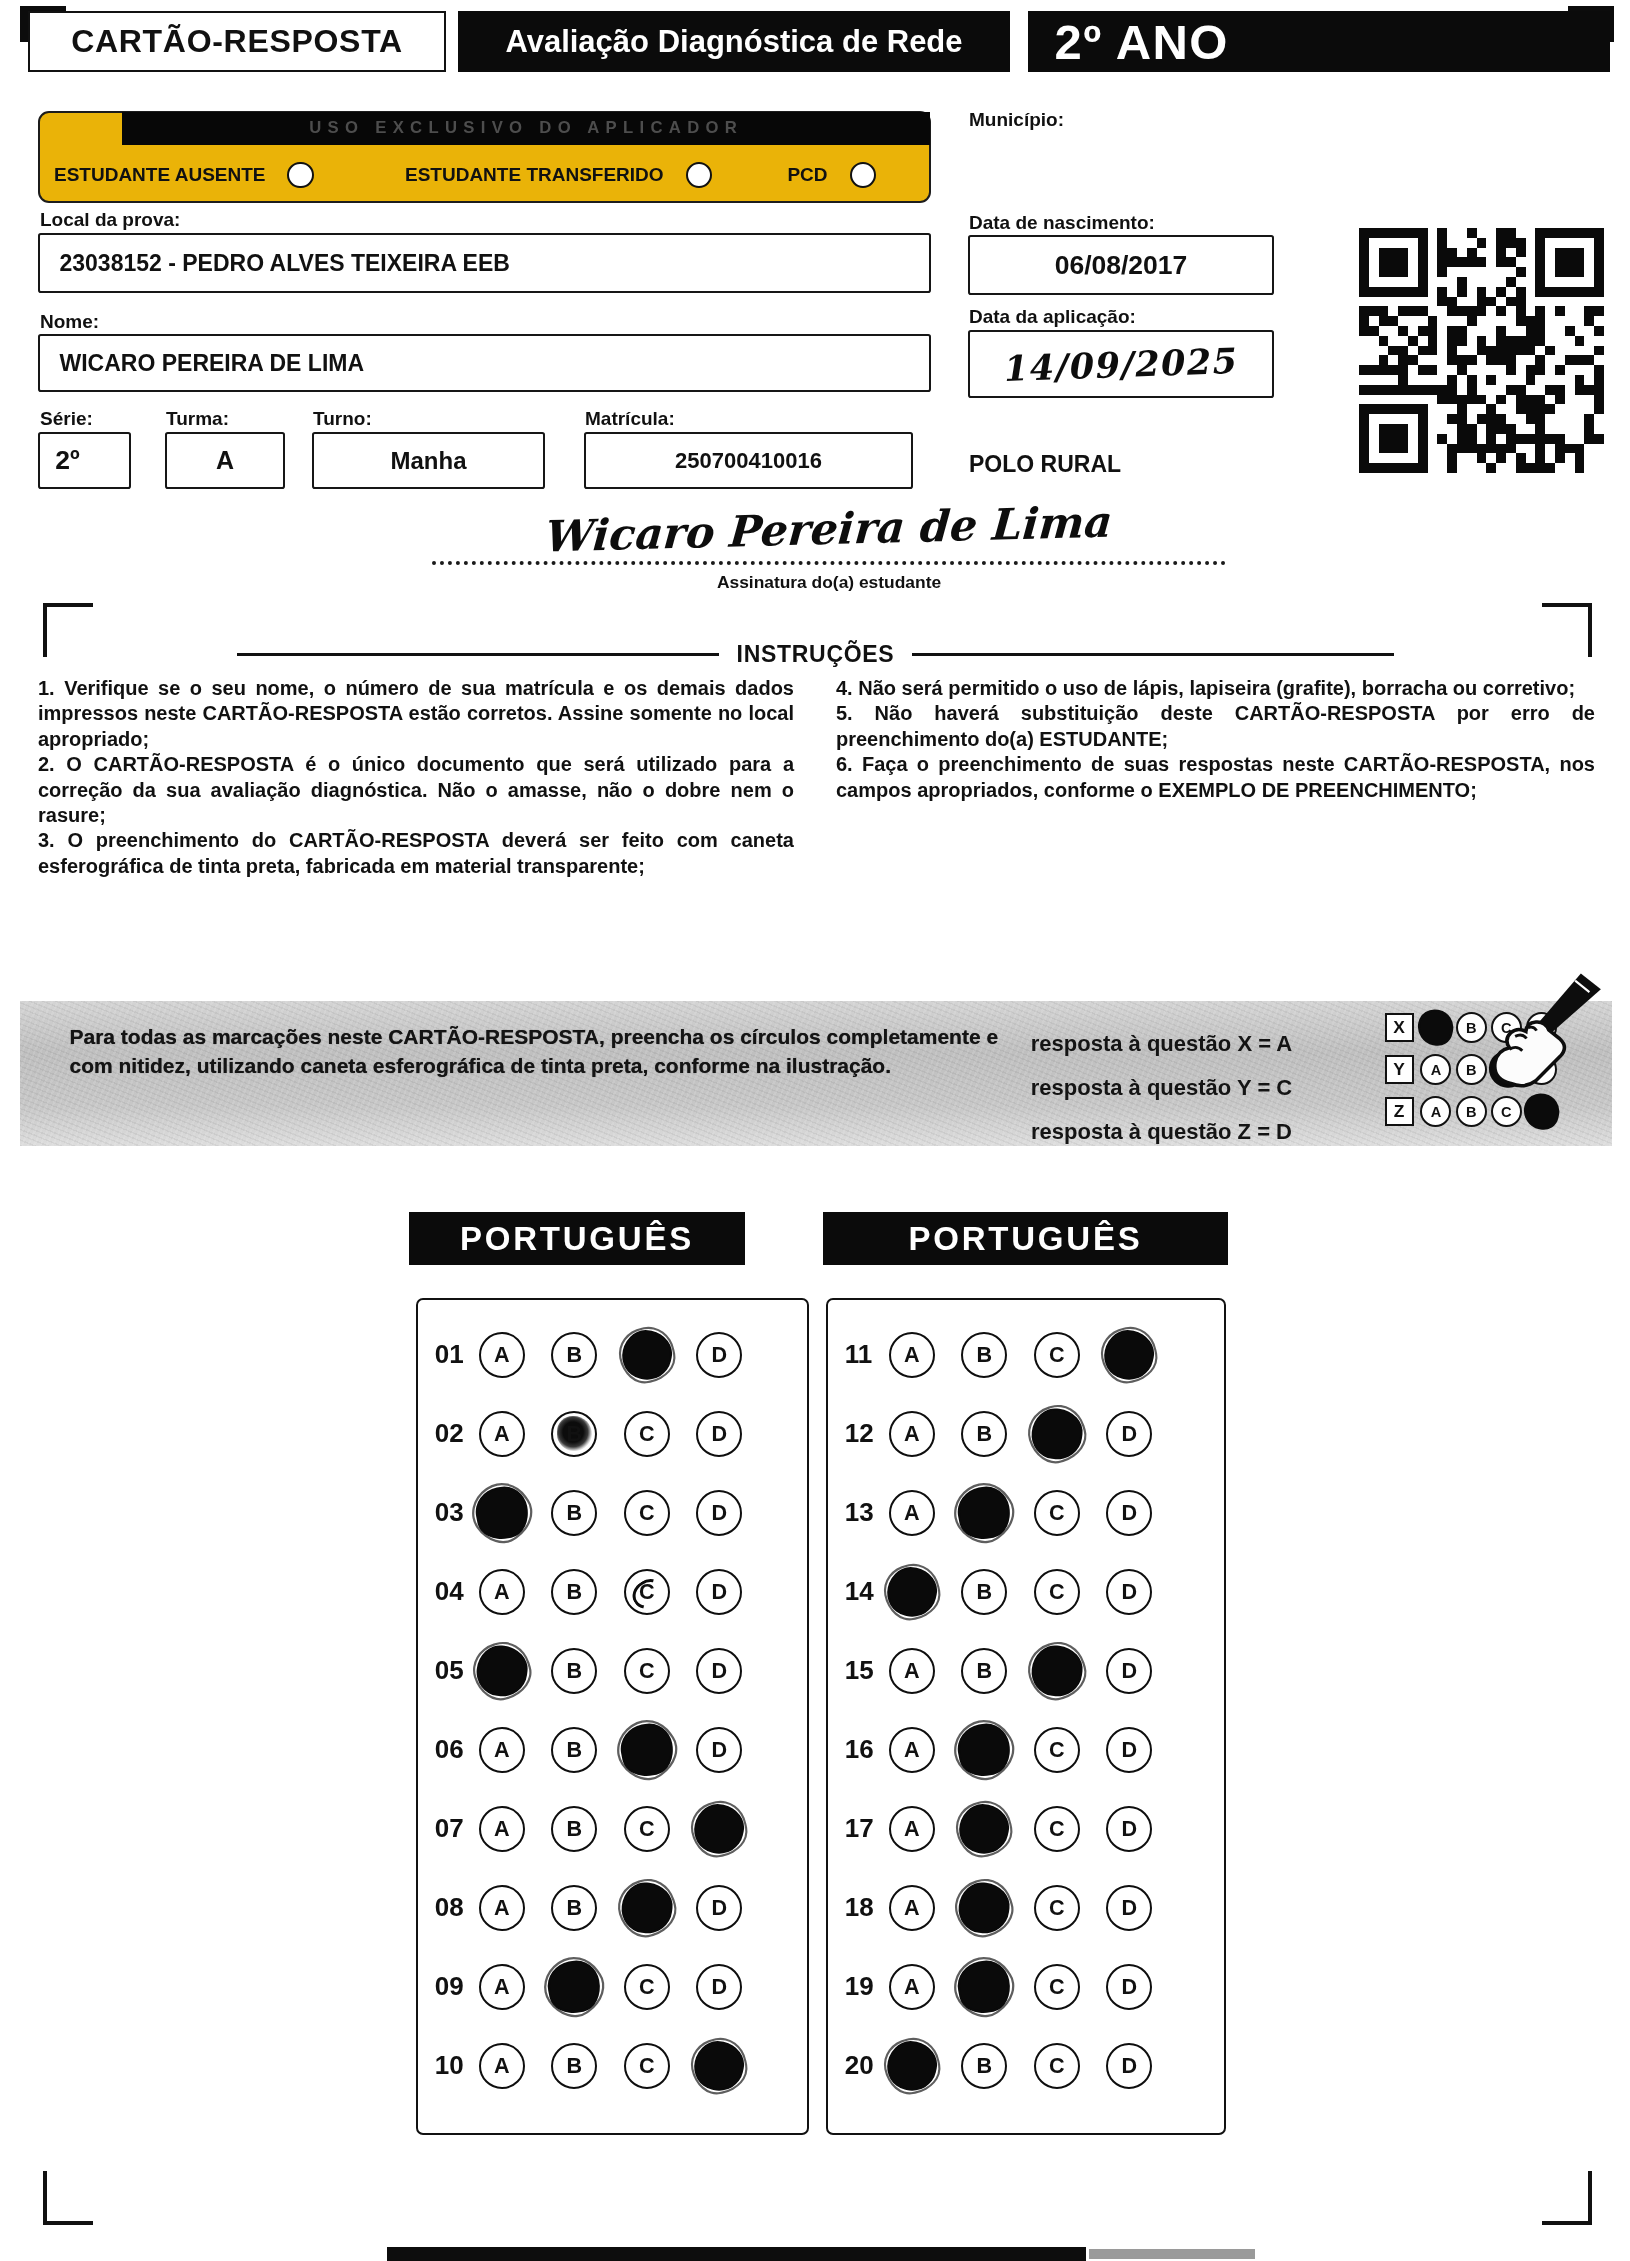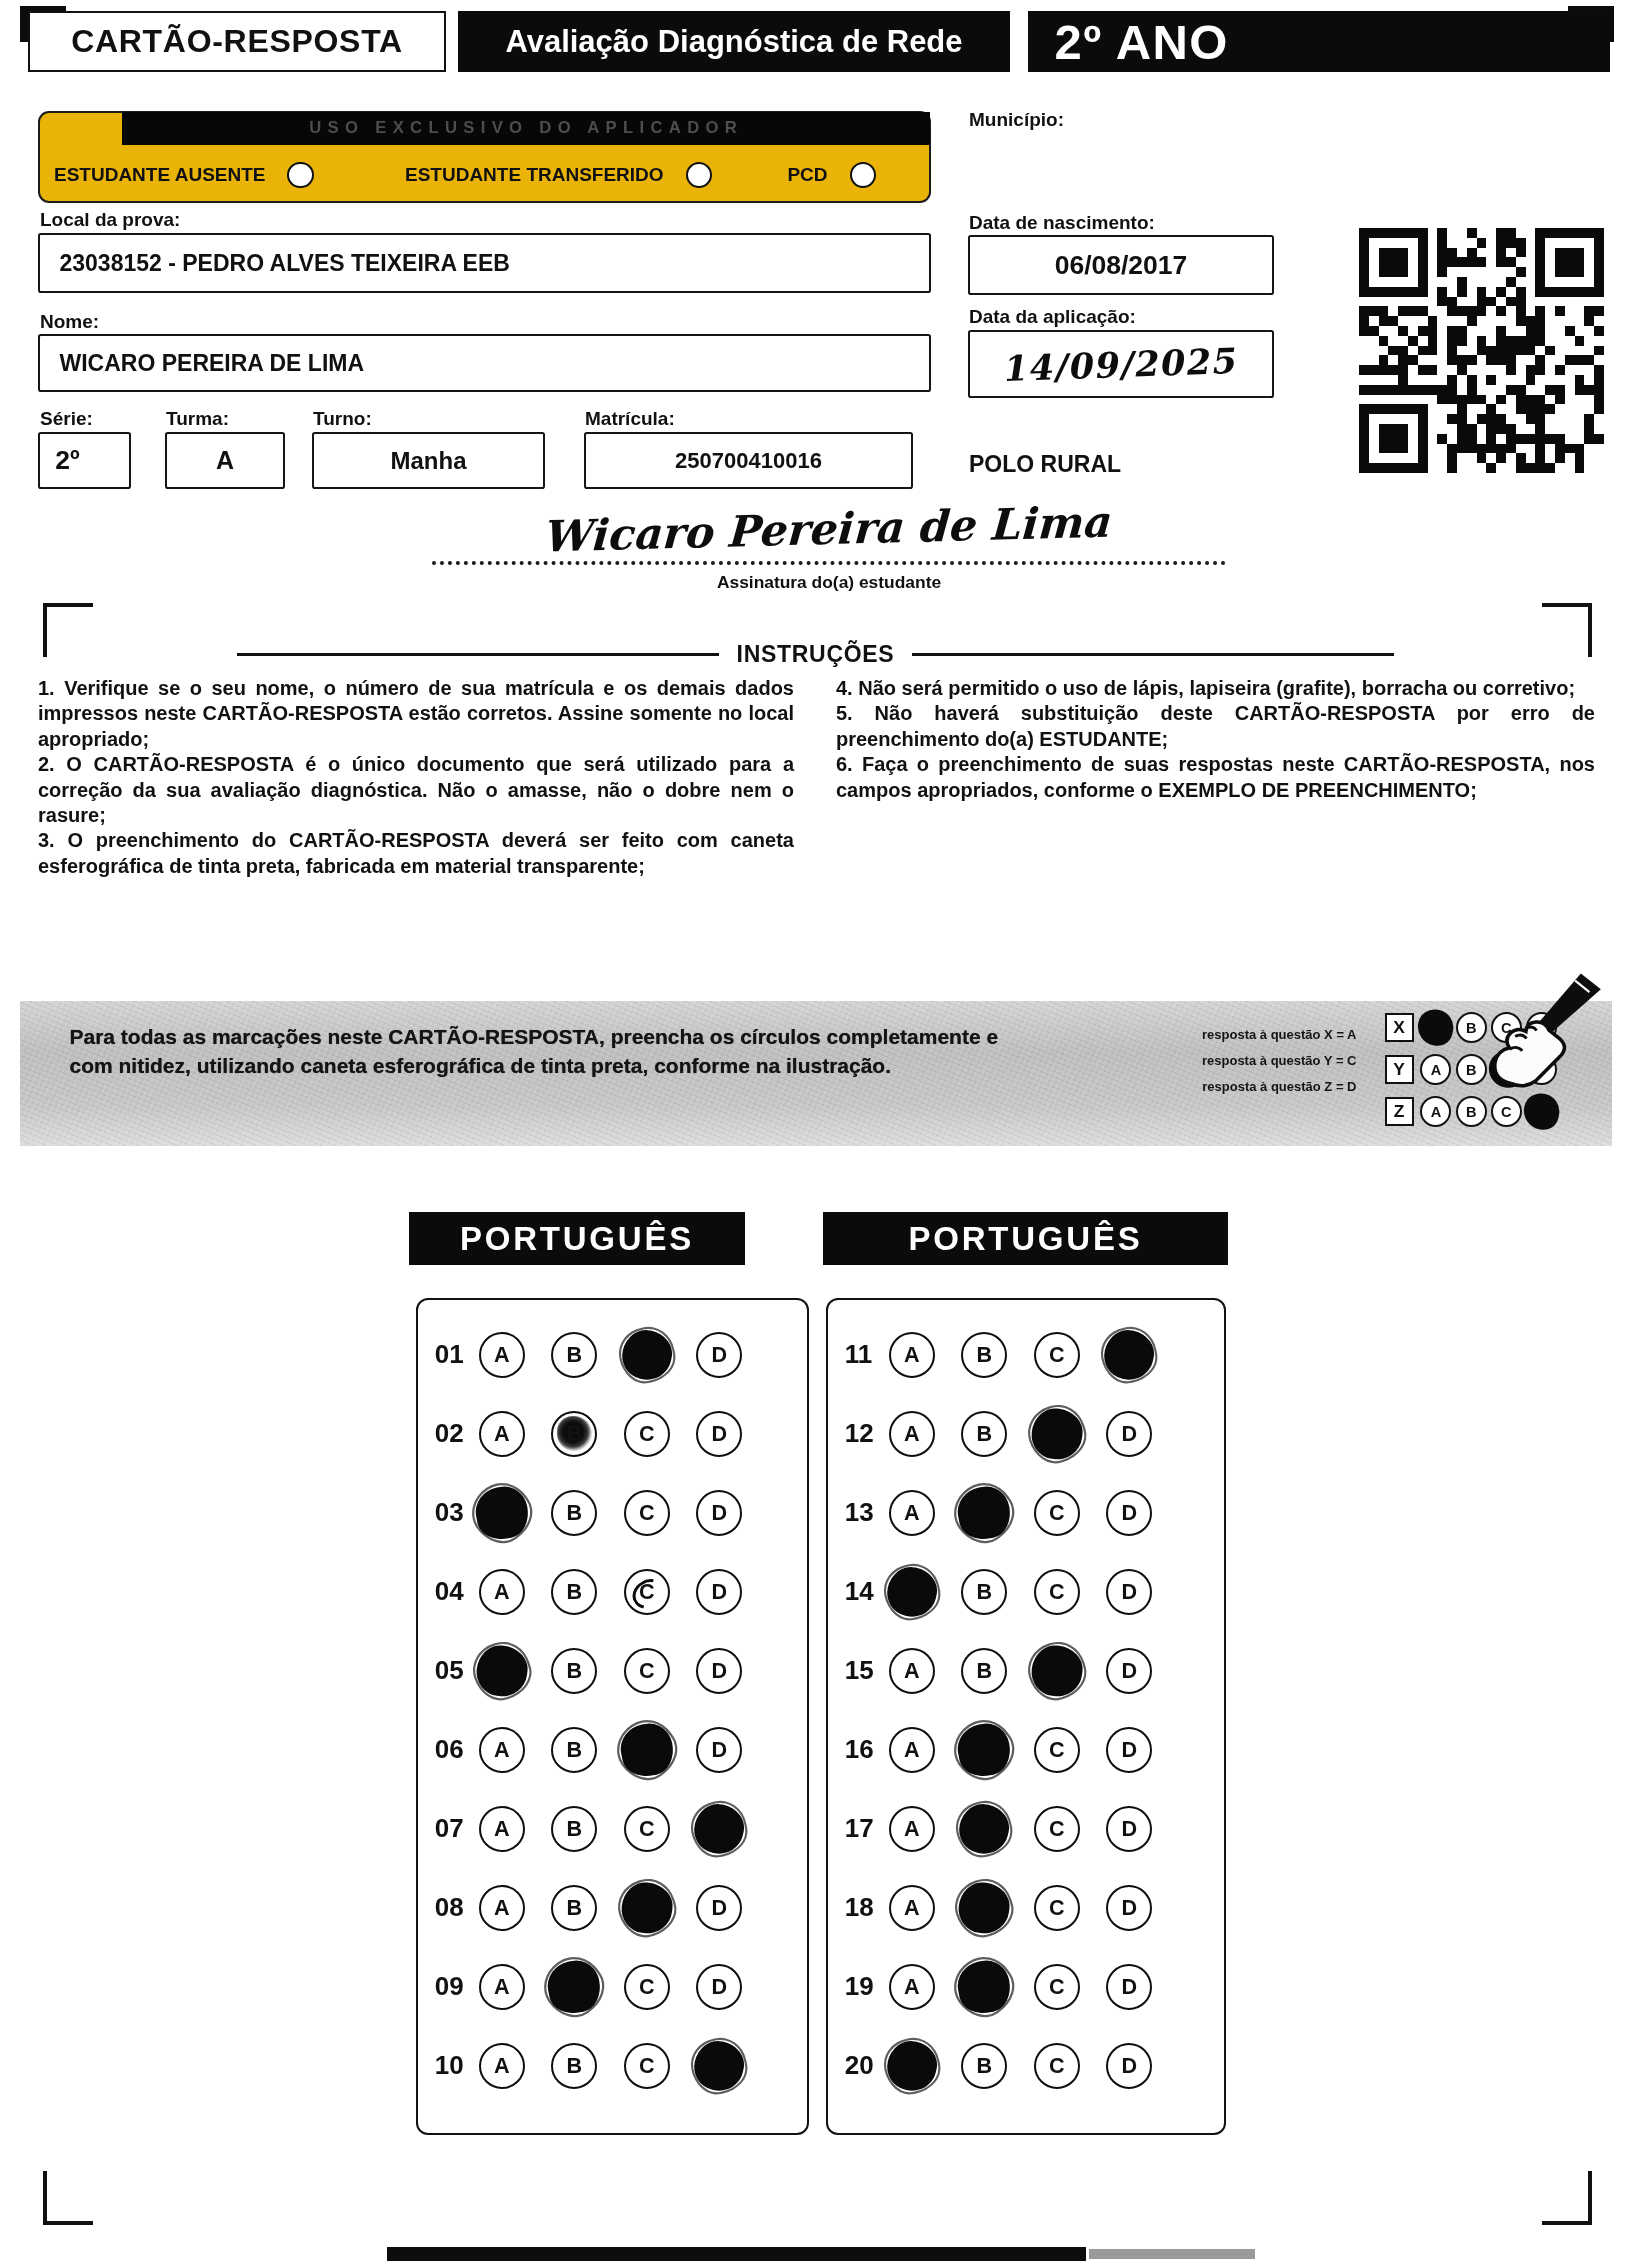--- a/index.html
+++ b/index.html
@@ -65,33 +65,33 @@
   #instructions-right{left:836px;width:759px}
   .instr-col p{font-size:20px;font-weight:bold;line-height:1.27;text-align:justify}
 
   
   .fill-band{position:absolute;left:19.5px;top:1001px;width:1592px;height:145px;
     background:
       repeating-linear-gradient(115deg, rgba(255,255,255,.10) 0 2.1px, transparent 2.1px 5.6px),
       repeating-linear-gradient(22deg, rgba(0,0,0,.05) 0 1.4px, transparent 1.4px 4.9px),
       linear-gradient(180deg,#d4d4d4,#bfbfbf 35%,#c7c7c7 72%,#dddddd)}
   .fill-note{position:absolute;left:50px;top:22px;width:933px;font-size:21px;font-weight:bold;line-height:1.38;color:#141414;text-shadow:0 0 0.7px #3a3a3a}
-  .fill-examples{position:absolute;left:1045px;top:21px;width:292px;text-align:right;font-size:13px;font-weight:bold;line-height:2.0;color:#141414}
+  .fill-examples{position:absolute;left:996px;top:21px;width:292px;text-align:center;font-size:22px;font-weight:bold;line-height:2.0;color:#141414}
   .ex-grid{position:absolute;left:1365px;top:5.6px}
   .ex-row{display:flex;align-items:center;height:42px}
   .ex-label{width:29px;height:29px;border:2.1px solid #111;background:#fff;display:flex;align-items:center;justify-content:center;font-weight:bold;font-size:17.4px;margin-right:2.8px}
   .ex-bubble{position:relative;width:31px;height:31px;border:2.1px solid #111;border-radius:50%;background:#fff;display:flex;align-items:center;justify-content:center;font-size:14.6px;font-weight:bold;margin-left:4.2px}
   .ex-bubble.filled{background:#0b0b0b;border-color:#0b0b0b;color:transparent;border-radius:48% 52% 44% 56%;transform:rotate(12deg) scale(1.15)}
   .hand-icon{position:absolute;left:1468px;top:969px;width:150px;height:129px;z-index:3}
 
   
   .subject-bar{position:absolute;top:1212px;height:53px;background:#0b0b0b;color:#fff;display:flex;align-items:center;justify-content:center;font-weight:bold;font-size:33px;letter-spacing:2.8px}
   #subject1{left:409px;width:336px}
   #subject2{left:823px;width:405px}
-  .answer-box{position:absolute;top:1298px;height:837px;border:2.1px solid #111;border-radius:12px;background:#fff;padding-top:15.3px}
+  .answer-box{position:absolute;top:1298px;height:837px;border:2.1px solid #111;border-radius:7px;background:#fff;padding-top:15.3px}
   #answers-1{left:416px;width:393px}
   #answers-2{left:826px;width:400px}
   .q-row{display:flex;align-items:center;height:79px;padding-left:16.7px}
   .q-num{width:40px;font-weight:bold;font-size:26px}
   .q-bubbles{display:flex;gap:26.5px;margin-left:4.2px}
   .bubble{position:relative;width:46px;height:46px;border:2.8px solid #0e0e0e;border-radius:50%;background:#fff;display:flex;align-items:center;justify-content:center}
   .bubble .bl{font-weight:bold;font-size:21.6px;position:relative;z-index:1}
   .bubble.full{background:#0a0a0a;border-color:#0a0a0a;border-radius:46% 54% 52% 48%/54% 46% 50% 50%;transform:rotate(7deg) scale(1.10)}
   .bubble.full .bl{visibility:hidden}
   .bubble.full::before{content:"";position:absolute;inset:-4.9px;border:2.8px solid rgba(8,8,8,.65);border-radius:52% 48% 56% 44%/48% 52% 44% 56%;transform:rotate(-24deg)}

